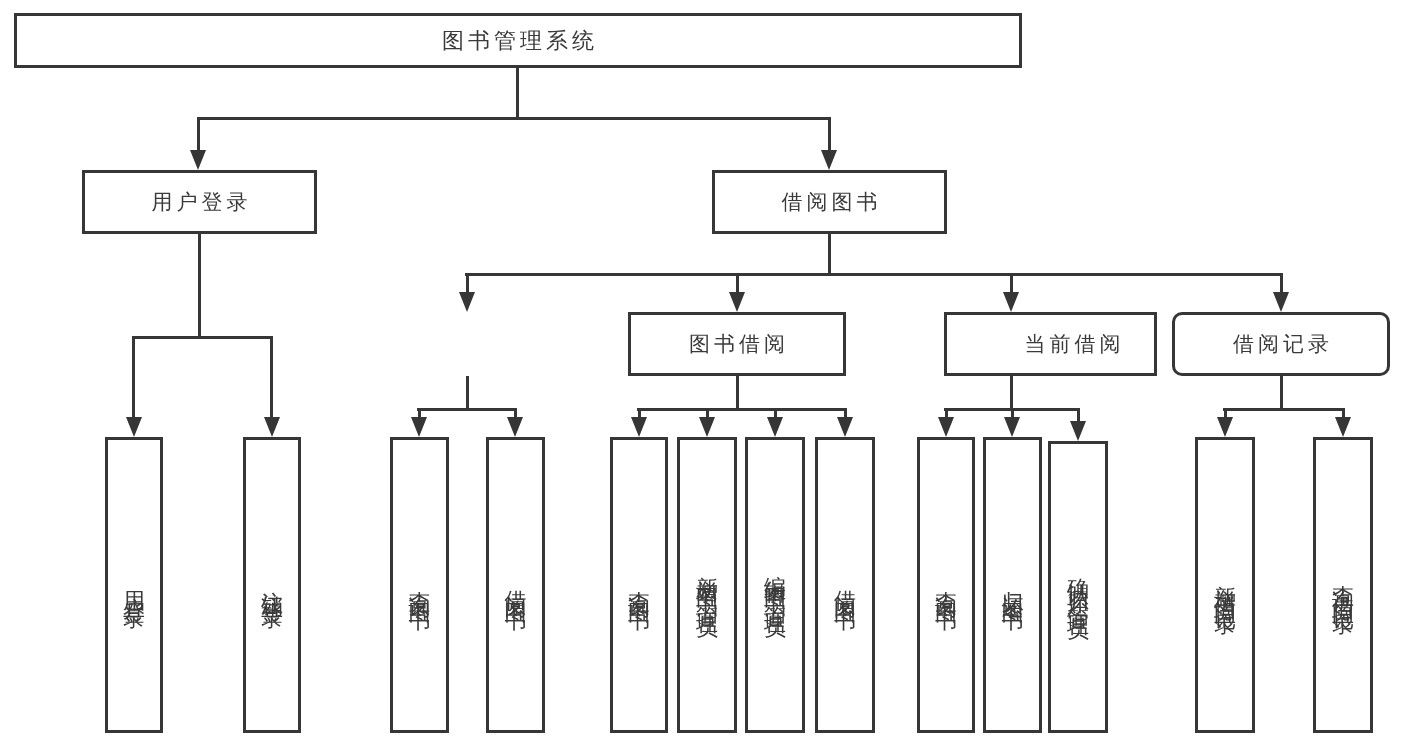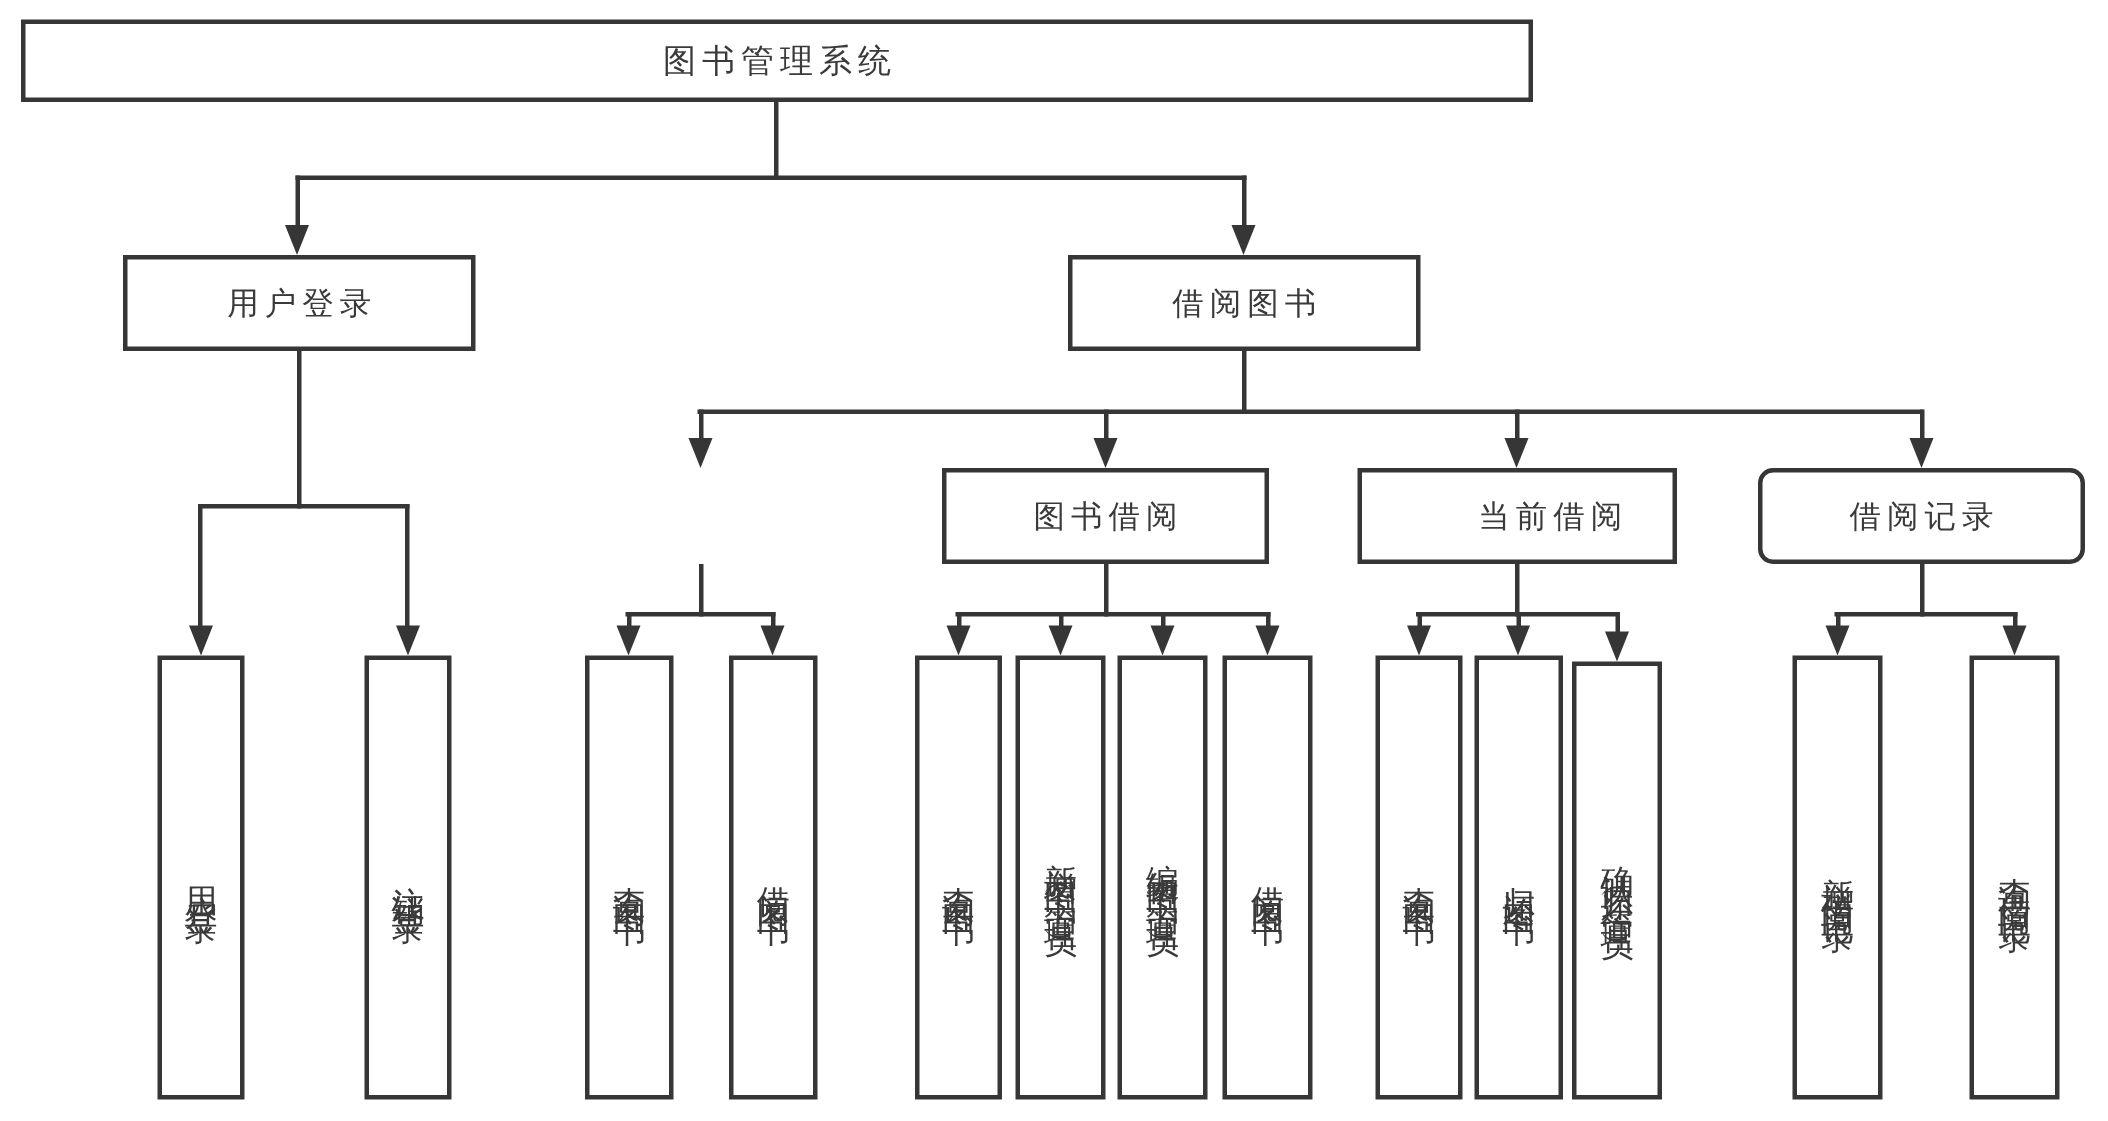--- a/index.html
+++ b/index.html
@@ -103,21 +103,21 @@
   <div class="vl" style="left:736px;  top:273px; height:22px;"></div>
   <div class="arr" style="left:729px;  top:292px;"></div>
   <div class="vl" style="left:1010px; top:273px; height:22px;"></div>
   <div class="arr" style="left:1003px; top:292px;"></div>
   <div class="vl" style="left:1280px; top:273px; height:22px;"></div>
   <div class="arr" style="left:1273px; top:292px;"></div>
 
   <div class="node" style="left:628px; top:312px; width:218px; height:64px;">
     <span>图书借阅</span>
   </div>
-  <div class="node" style="left:905px; top:312px; width:213px; height:64px;padding-left:44px;">
+  <div class="node" style="left:944px; top:312px; width:213px; height:64px;padding-left:44px;">
     <span>当前借阅</span>
   </div>
   <div class="node" style="left:1172px; top:312px; width:218px; height:64px;border-radius:10px;">
     <span>借阅记录</span>
   </div>
 
   <div class="vl" style="left:466px; top:376px; height:35px;"></div>
   <div class="hl" style="left:417px; top:408px; width:100px;"></div>
   <div class="vl" style="left:418px; top:408px; height:12px;"></div>
   <div class="arr" style="left:411px; top:417px;"></div>

